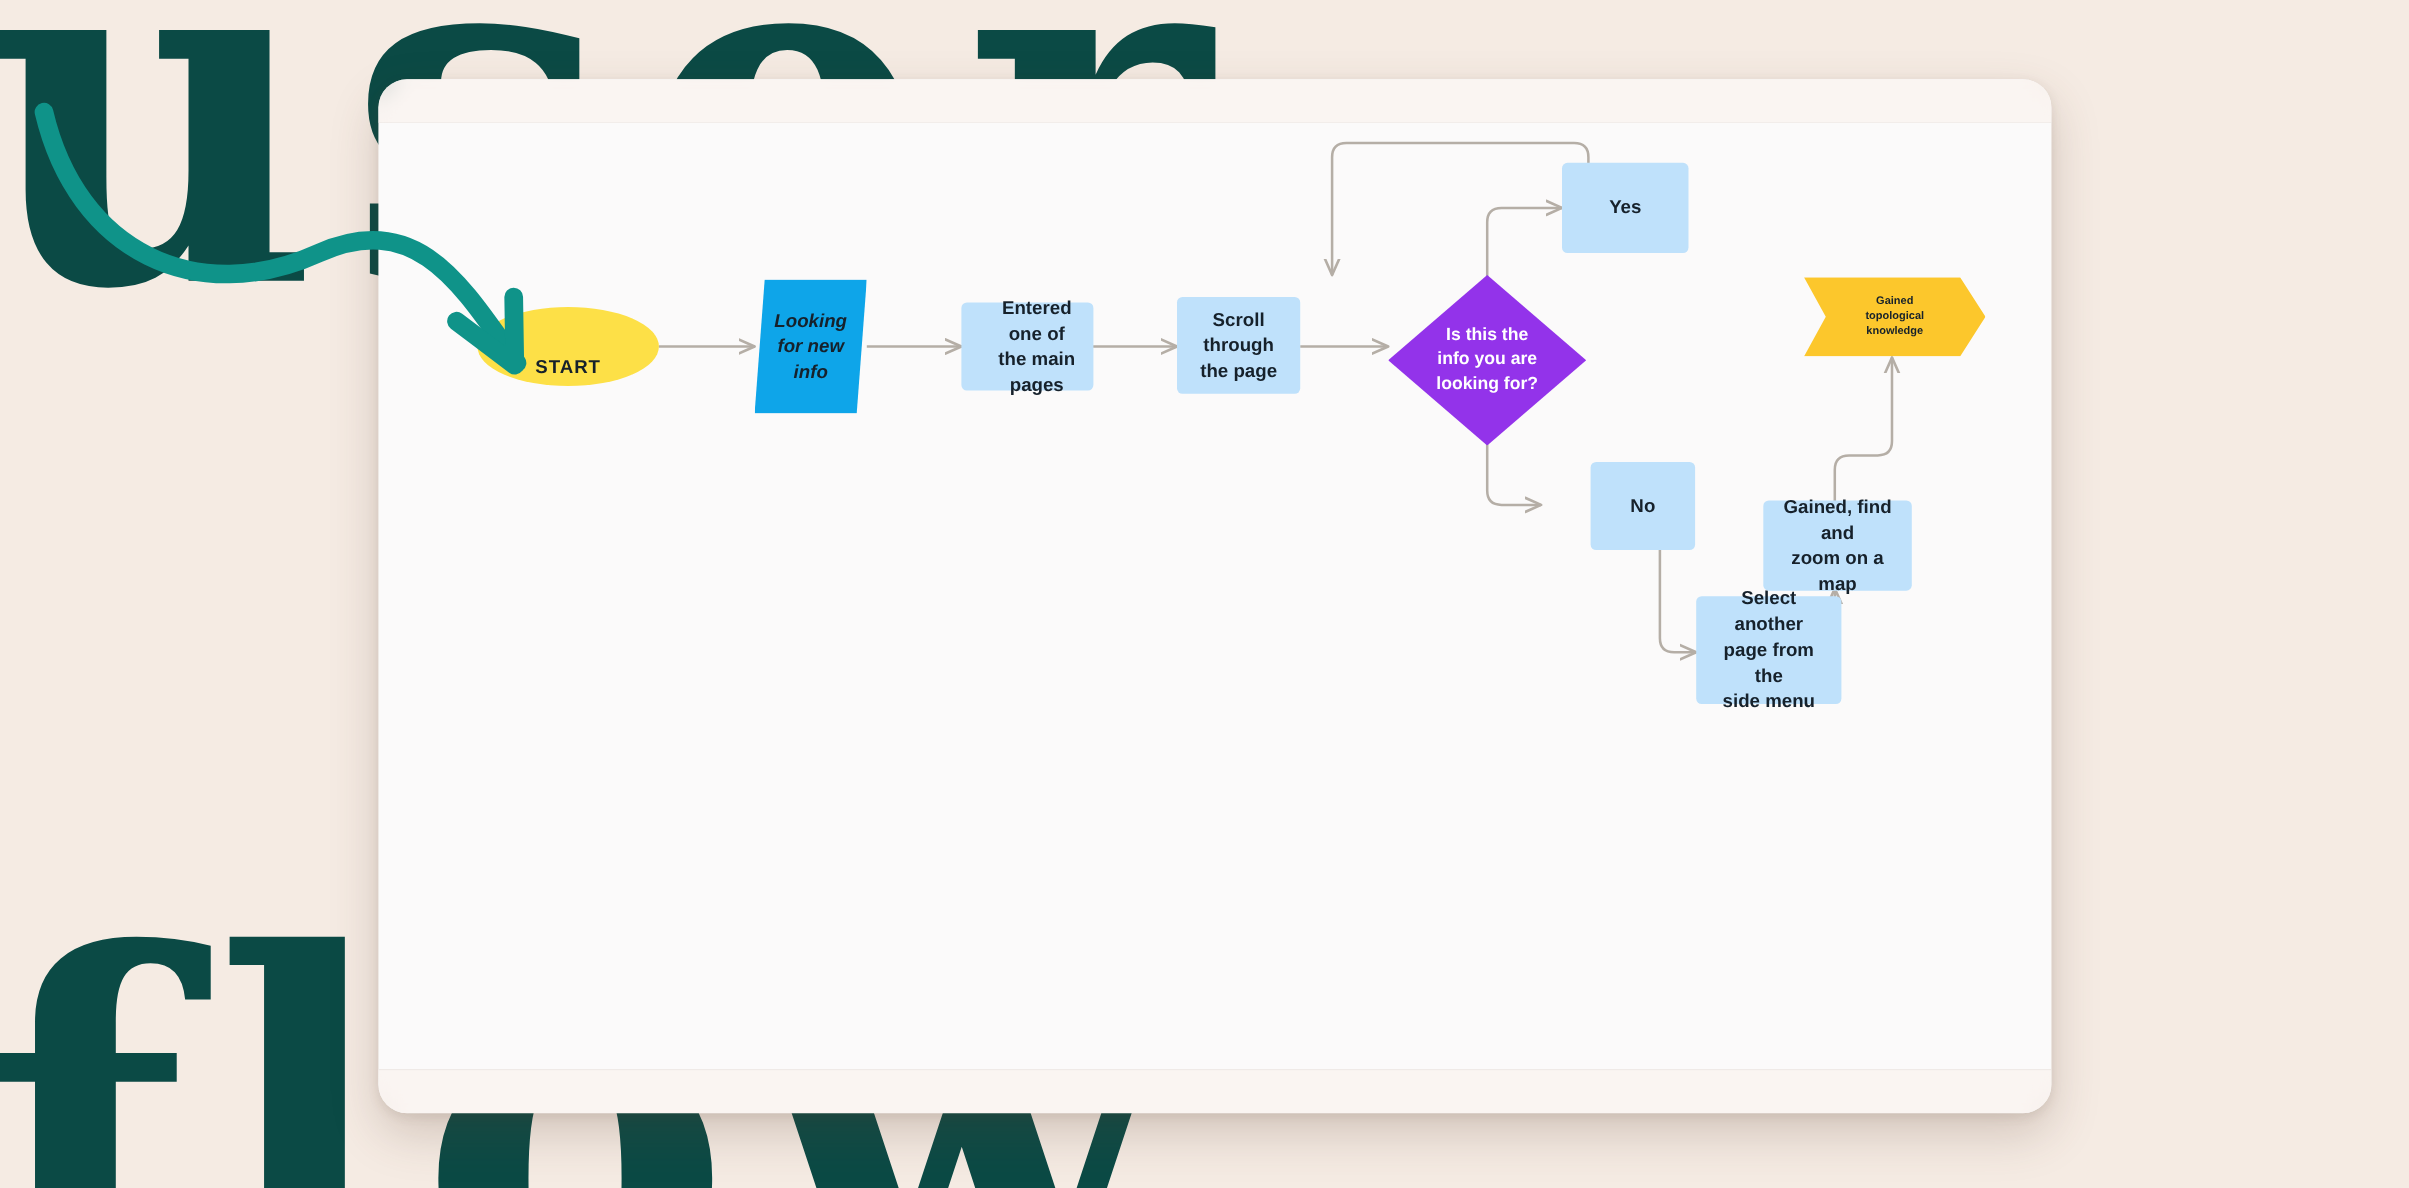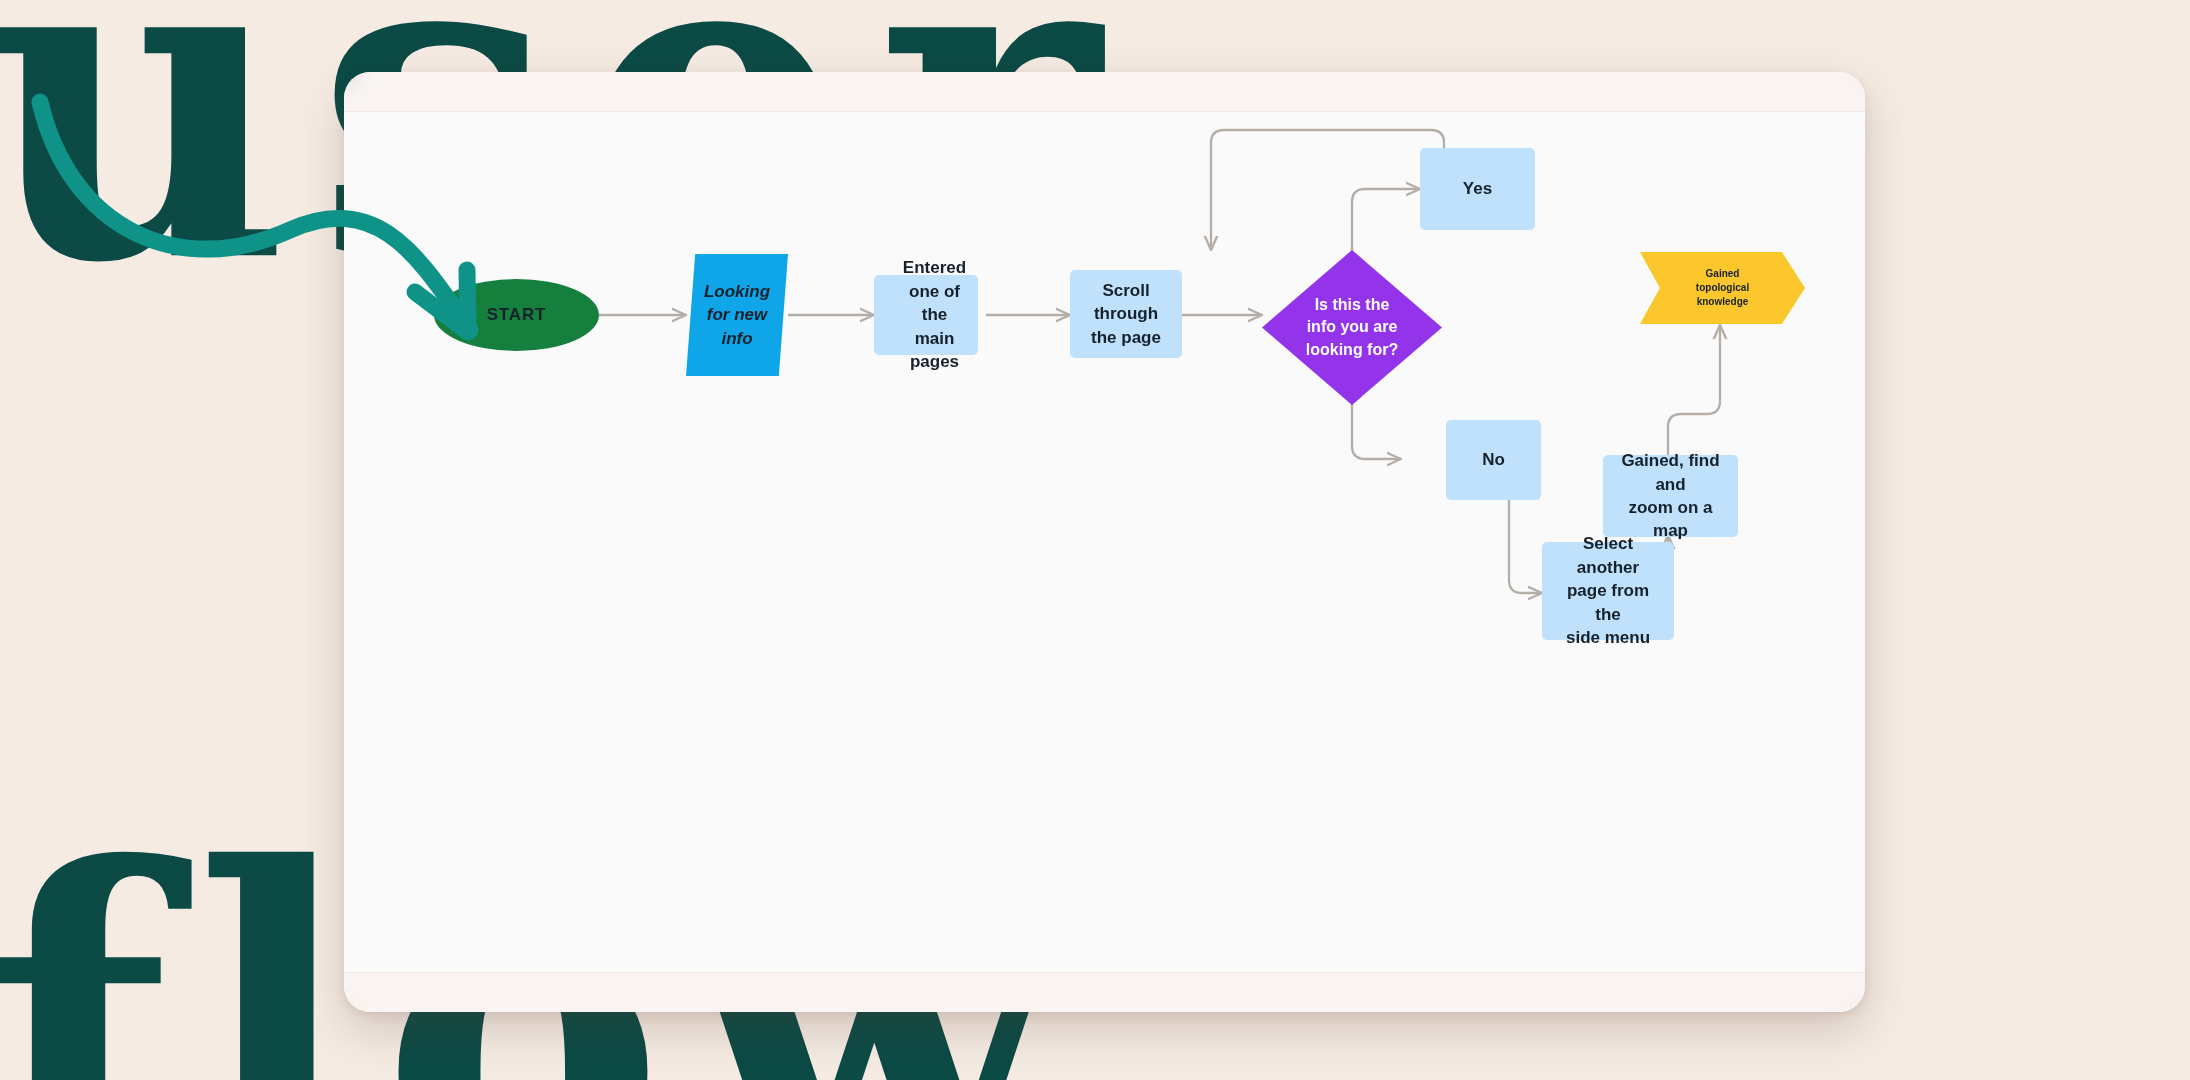--- a/index.html
+++ b/index.html
@@ -82,21 +82,21 @@
     position:absolute;
     display:flex; align-items:center; justify-content:center;
     text-align:center;
     font-weight:700;
     font-size:17px;
     line-height:1.38;
     color:#16212b;
     padding:6px 10px;
   }
   .node.proc  { background:#bfe1fb; border-radius:5px; }
-  .node.start { background:#15803d; border-radius:50%; letter-spacing:0.05em; }
+  .node.start { background:#fde047; border-radius:50%; letter-spacing:0.05em;align-items:flex-end; }
   .node.decision {
     background:#9333ea; color:#ffffff;
     clip-path:polygon(50% 0%,100% 50%,50% 100%,0% 50%);
   }
   .node.parallelogram {
     background:#0ea5e9;
     clip-path:polygon(9% 0%,100% 0%,91% 100%,0% 100%);
     font-style:italic;
   }
   .node.chevron {
@@ -156,21 +156,21 @@
   <div class="node start" style="left:90px;  top:207px; width:165px; height:72px;">
     <span>START</span>
   </div>
 
   <div class="node parallelogram" style="left:342px; top:182px; width:102px; height:122px;">
     <span style="white-space:pre-line;">Looking
 for new
 info</span>
   </div>
 
-  <div class="node proc" style="left:530px; top:203px; width:104px; height:80px;padding-left:27px;">
+  <div class="node proc" style="left:530px; top:203px; width:120px; height:80px;padding-left:27px;">
     <span style="white-space:pre-line;">Entered one of
 the main pages</span>
   </div>
 
   <div class="node proc" style="left:726px; top:198px; width:112px; height:88px;">
     <span style="white-space:pre-line;">Scroll through
 the page</span>
   </div>
 
   <div class="node decision" style="left:918px; top:178px; width:180px; height:155px; font-size:16px;">

